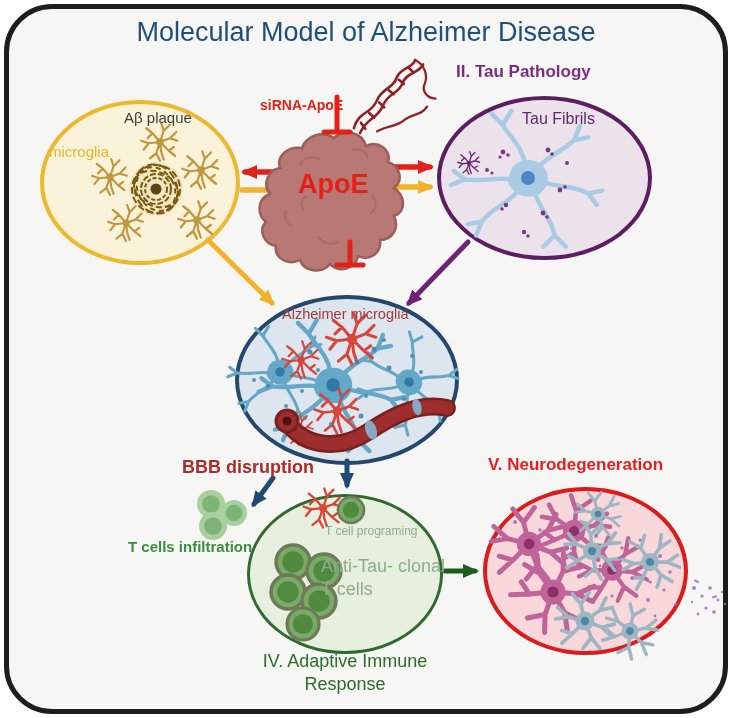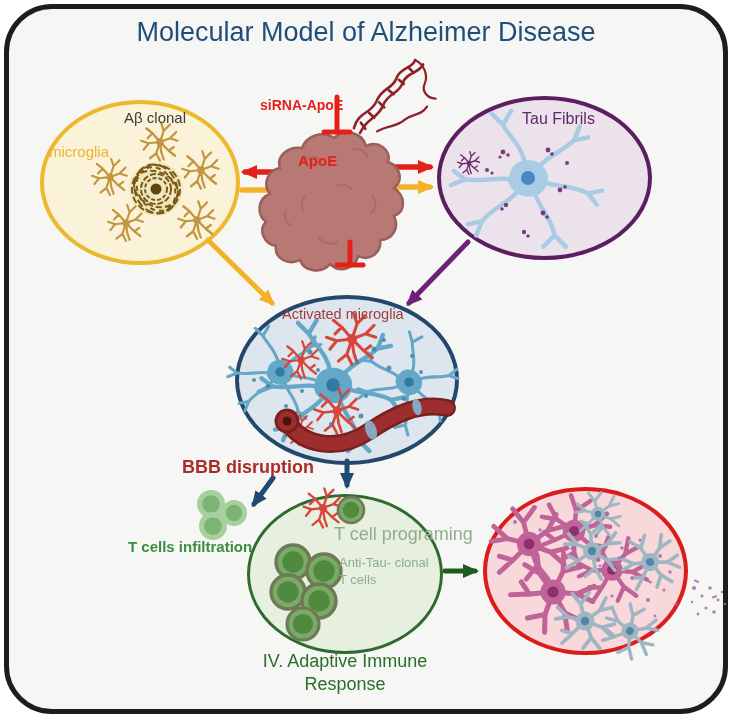--- a/index.html
+++ b/index.html
@@ -12,29 +12,29 @@
   #c-inflam{left:235px;top:295px;width:224px;height:170px;background:var(--inflammation-fill);border:4px solid var(--inflammation-border);}
   #c-adapt{left:247px;top:494px;width:196px;height:160px;background:var(--adaptive-fill);border:3px solid var(--adaptive-border);}
   #c-neuro{left:483px;top:487px;width:205px;height:168px;background:var(--neuro-fill);border:4px solid var(--neuro-border);}
   #art{position:absolute;left:0;top:0;pointer-events:none;}
   .lbl{position:absolute;white-space:pre-line;line-height:1.2;}
   #l-title{left:0;right:0;top:16px;text-align:center;font-size:27px;color:var(--title);}
   #l-am-h{left:44px;top:63px;font-size:17px;font-weight:bold;color:var(--amyloid-heading);}
   #l-ab{left:124px;top:109px;font-size:15px;color:var(--plaque-label);}
   #l-mg{left:49px;top:143px;font-size:15px;color:var(--microglia-label);text-align:right;}
   #l-sirna{left:260px;top:74px;font-size:14px;font-weight:bold;color:var(--red);margin-top:23px;}
-  #l-apoe{left:298px;top:152px;font-size:15px;font-weight:bold;color:var(--red);}
+  #l-apoe{left:298px;top:168px;font-size:27px;font-weight:bold;color:var(--red);}
   #l-tau-h{left:456px;top:62px;font-size:17px;font-weight:bold;color:var(--tau-heading);}
   #l-fibrils{left:522px;top:109px;font-size:16px;color:var(--tau-fibrils-label);}
   #l-inf-h{left:250px;top:269px;width:180px;text-align:center;font-size:18px;font-weight:bold;color:var(--inflammation-heading);}
   #l-actmg{left:282px;top:306px;font-size:14.5px;color:var(--activated-microglia-label);}
   #l-bbb{left:182px;top:457px;font-size:18px;font-weight:bold;color:var(--bbb-label);}
   #l-tinf{left:128px;top:538px;font-size:15px;font-weight:bold;color:var(--t-infiltration-label);}
-  #l-tprog{left:325px;top:524px;font-size:18px;color:var(--adaptive-inner-label);margin-left:9px;}
-  #l-antitau{left:339px;top:555px;font-size:13px;color:var(--adaptive-inner-label);line-height:1.3;}
+  #l-tprog{left:325px;top:524px;font-size:12px;color:var(--adaptive-inner-label);}
+  #l-antitau{left:321px;top:555px;font-size:18px;color:var(--adaptive-inner-label);line-height:1.3;}
   #l-adapt-h{left:230px;top:650px;width:230px;text-align:center;font-size:18px;font-weight:normal;color:var(--adaptive-heading);line-height:1.25;}
   #l-neuro-h{left:488px;top:455px;font-size:17px;font-weight:bold;color:var(--neuro-heading);}
   .s-red{stroke:var(--red);}  .s-yellow{stroke:var(--yellow);}
   .s-purple{stroke:var(--purple);}  .s-navy{stroke:var(--navy);}  .s-green{stroke:var(--green-arrow);}
   line{stroke-linecap:round;}
   .blob{fill:var(--apoe-fill);stroke:var(--apoe-stroke);stroke-width:2.5;}
   .blob-tex{stroke:var(--apoe-stroke);opacity:.5;stroke-width:2;fill:none;}
 </style>
 </head>
 <body>
@@ -295,26 +295,28 @@
       <circle cx="698" cy="614" r="1.4"></circle>
         <circle cx="714" cy="612" r="1.8"></circle>
         <circle cx="725" cy="604" r="1.3"></circle>
       <circle cx="692" cy="602" r="1.2"></circle>
       <rect x="694" y="580" width="5" height="2" transform="rotate(25 696 581)"></rect>
       <rect x="712" y="596" width="5" height="2" transform="rotate(-20 714 597)"></rect>
     </g>
   </svg>
 
   <div class="lbl" id="l-title">Molecular Model of Alzheimer Disease</div>
-  <div class="lbl" id="l-ab">Aβ clonal</div>
+  <div class="lbl" id="l-ab">Aβ plaque</div>
   <div class="lbl" id="l-mg">microglia</div>
   <div class="lbl" id="l-sirna">siRNA-ApoE</div>
   <div class="lbl" id="l-apoe">ApoE</div>
+  <div class="lbl" id="l-tau-h">II. Tau Pathology</div>
   <div class="lbl" id="l-fibrils">Tau Fibrils</div>
-  <div class="lbl" id="l-actmg">Activated microglia</div>
+  <div class="lbl" id="l-actmg">Alzheimer microglia</div>
   <div class="lbl" id="l-tinf">T cells infiltration</div>
   <div class="lbl" id="l-bbb">BBB disruption</div>
   <div class="lbl" id="l-tprog">T cell programing</div>
   <div class="lbl" id="l-antitau">Anti-Tau- clonal
 T cells</div>
   <div class="lbl" id="l-adapt-h">IV. Adaptive Immune
 Response</div>
+  <div class="lbl" id="l-neuro-h">V. Neurodegeneration</div>
 </div>
 
 </body></html>

